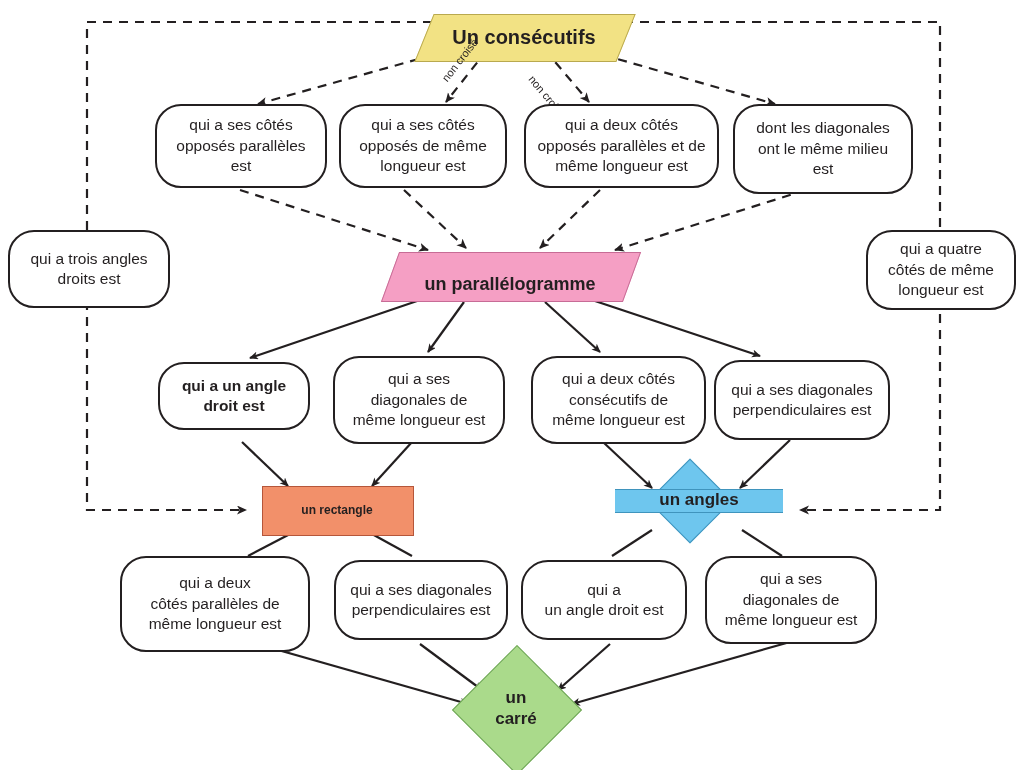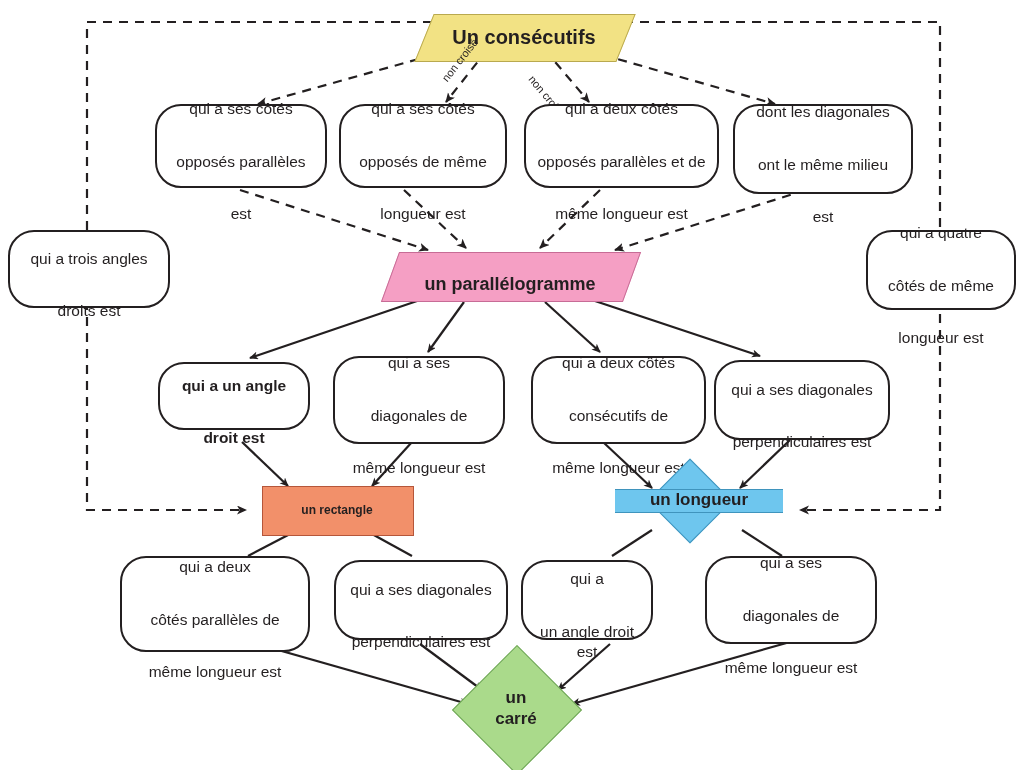--- a/index.html
+++ b/index.html
@@ -35,21 +35,21 @@
   }
   
   .cond {
     border: 2px solid #231f20;
     border-radius: 26px;
     background: #ffffff;
     font-size: 15.5px;
     line-height: 1.32;
     padding: 4px 8px;
   }
-  .cond .txt { display: block; margin-top: 32px; }
+  .cond .txt { display: block; }
   
   .shape-label {
     position: absolute;
     display: flex;
     align-items: center;
     justify-content: center;
     text-align: center;
     font-weight: bold;
     color: #231f20;
     pointer-events: none;
@@ -239,38 +239,38 @@
       <span class="txt">qui a ses diagonales</span>
       <span class="txt">perpendiculaires est</span>
     </span>
   </div>
 
   <div class="rect-orange" style="left:262px; top:486px; width:150px; height:48px;"></div>
   <div class="shape-label rect-title" style="left:262px; top:486px; width:150px; height:48px;">un rectangle</div>
 
   <div class="diamond blue" style="left:660px; top:471px; width:58px; height:58px;"></div>
   <div class="diamond blue" style="left:615px; top:489px; width:168px; height:22px; transform:none; border-left:none; border-right:none;"></div>
-  <div class="shape-label losange-title" style="left:615px; top:482px; width:168px; height:36px;">un longueur</div>
+  <div class="shape-label losange-title" style="left:615px; top:482px; width:168px; height:36px;">un angles</div>
 
   <div class="node cond" style="left:120px; top:556px; width:190px; height:96px;">
     <span>
       <span class="txt">qui a deux</span>
       <span class="txt">côtés parallèles de</span>
       <span class="txt">même longueur est</span>
     </span>
   </div>
 
   <div class="node cond" style="left:334px; top:560px; width:174px; height:80px;">
     <span>
       <span class="txt">qui a ses diagonales</span>
       <span class="txt">perpendiculaires est</span>
     </span>
   </div>
 
-  <div class="node cond" style="left:521px; top:560px; width:132px; height:80px;">
+  <div class="node cond" style="left:521px; top:560px; width:166px; height:80px;border-radius:27px;">
     <span>
       <span class="txt">qui a</span>
       <span class="txt">un angle droit est</span>
     </span>
   </div>
 
   <div class="node cond" style="left:705px; top:556px; width:172px; height:88px;">
     <span>
       <span class="txt">qui a ses</span>
       <span class="txt">diagonales de</span>

